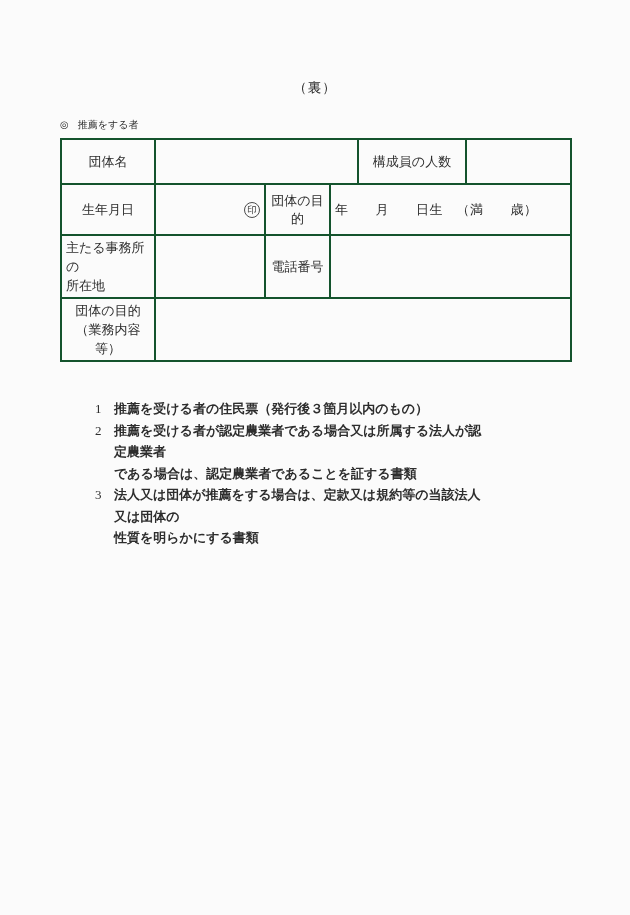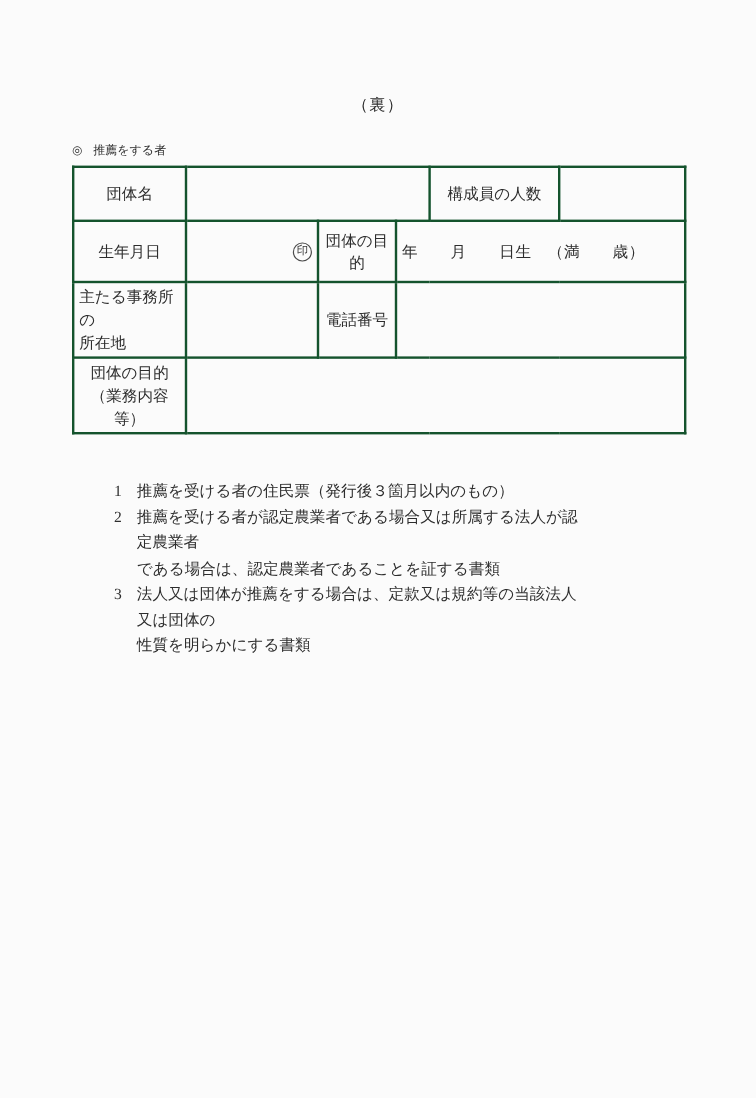--- a/index.html
+++ b/index.html
@@ -76,21 +76,21 @@
     top: 398px;
     left: 95px;
     display: flex;
     font-size: 13px;
     line-height: 21.5px;
   }
   .att-label { width: 73px; flex: none; }
   .att-items { width: 392px; }
   .att-item { display: flex; }
   .att-item .num { width: 19px; flex: none; }
-  .att-item .txt { flex: 1; }
+  .att-item .txt { flex: 1; font-weight: bold; }
 </style>
 </head>
 <body>
 
 <div class="page">
 
   <div class="doc-title">（裏）</div>
 
   <div class="section-heading">
     <span class="marker">◎</span><span>推薦をする者</span>

